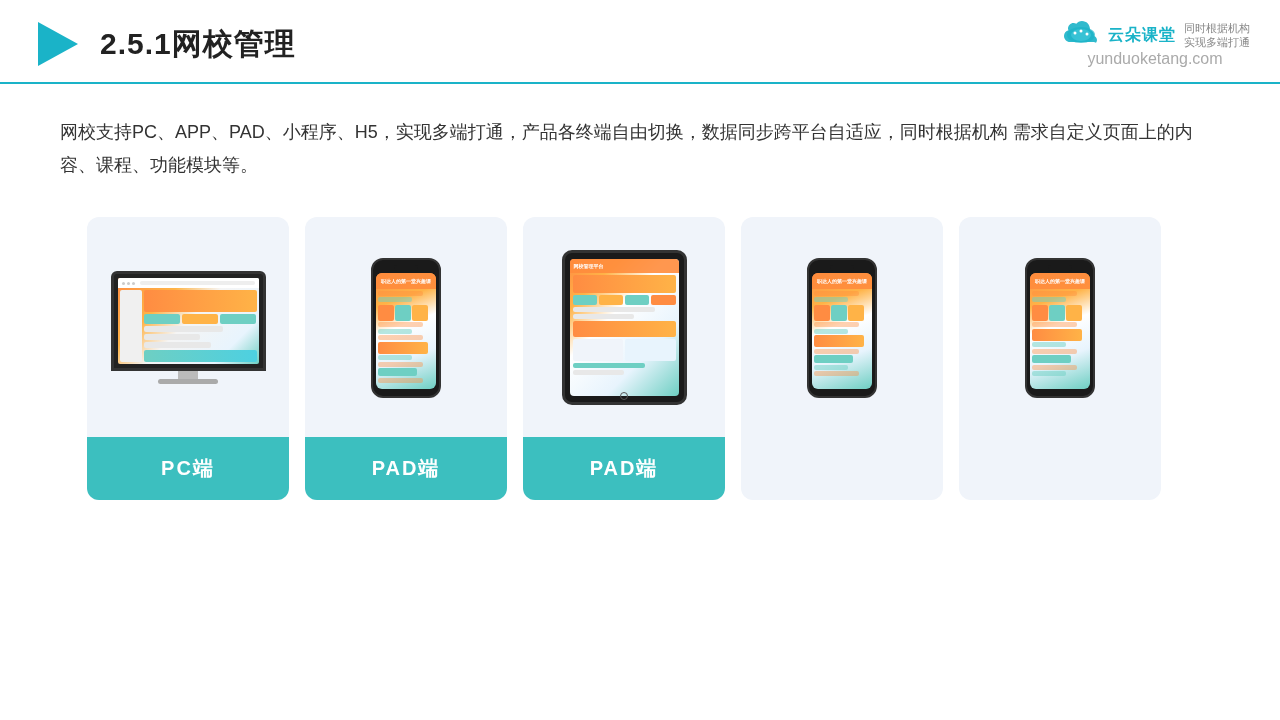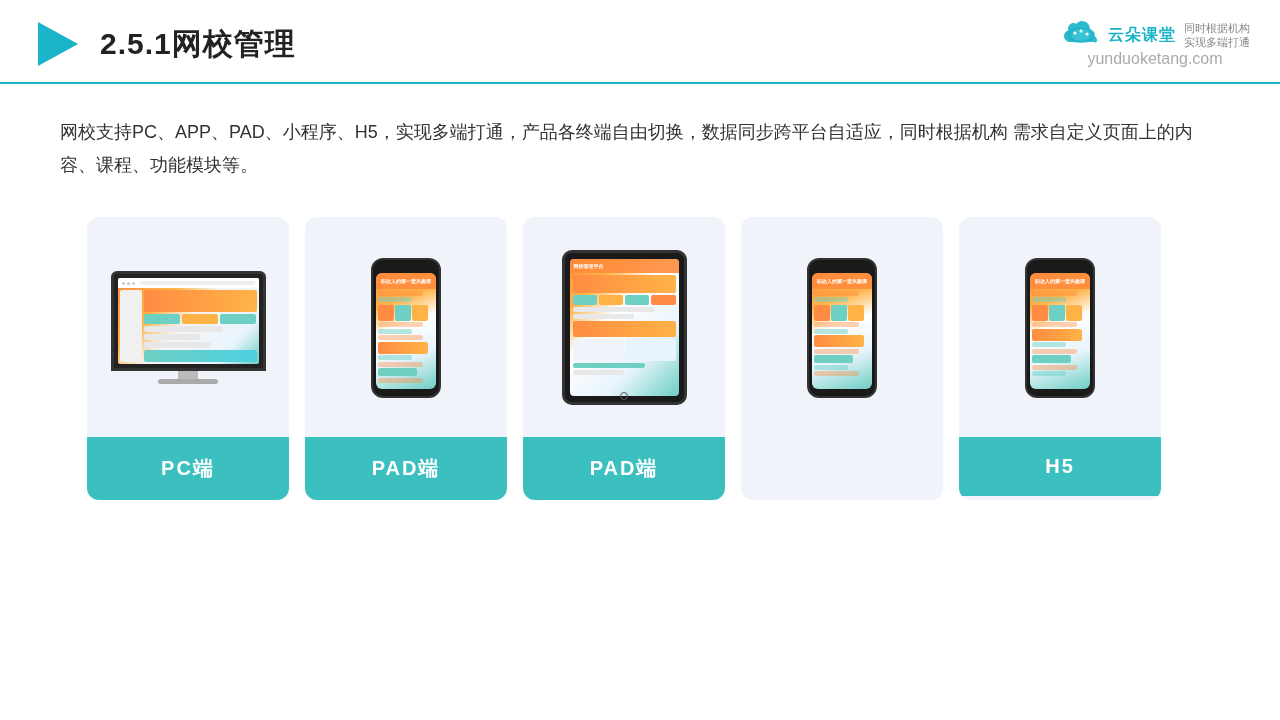--- a/index.html
+++ b/index.html
@@ -447,18 +447,15 @@
               <div class="phone-row alt"></div>
               <div class="phone-row"></div>
               <div style="height:8px;background:#6ecfc3;border-radius:2px;width:70%;"></div>
               <div class="phone-row"></div>
               <div class="phone-row alt"></div>
             </div>
           </div>
         </div>
       </div>
     </div>
-    <div class="card-label">
-      <span>H5</span>
-    </div>
   </div>
 
 </div>
 
 </body></html>

